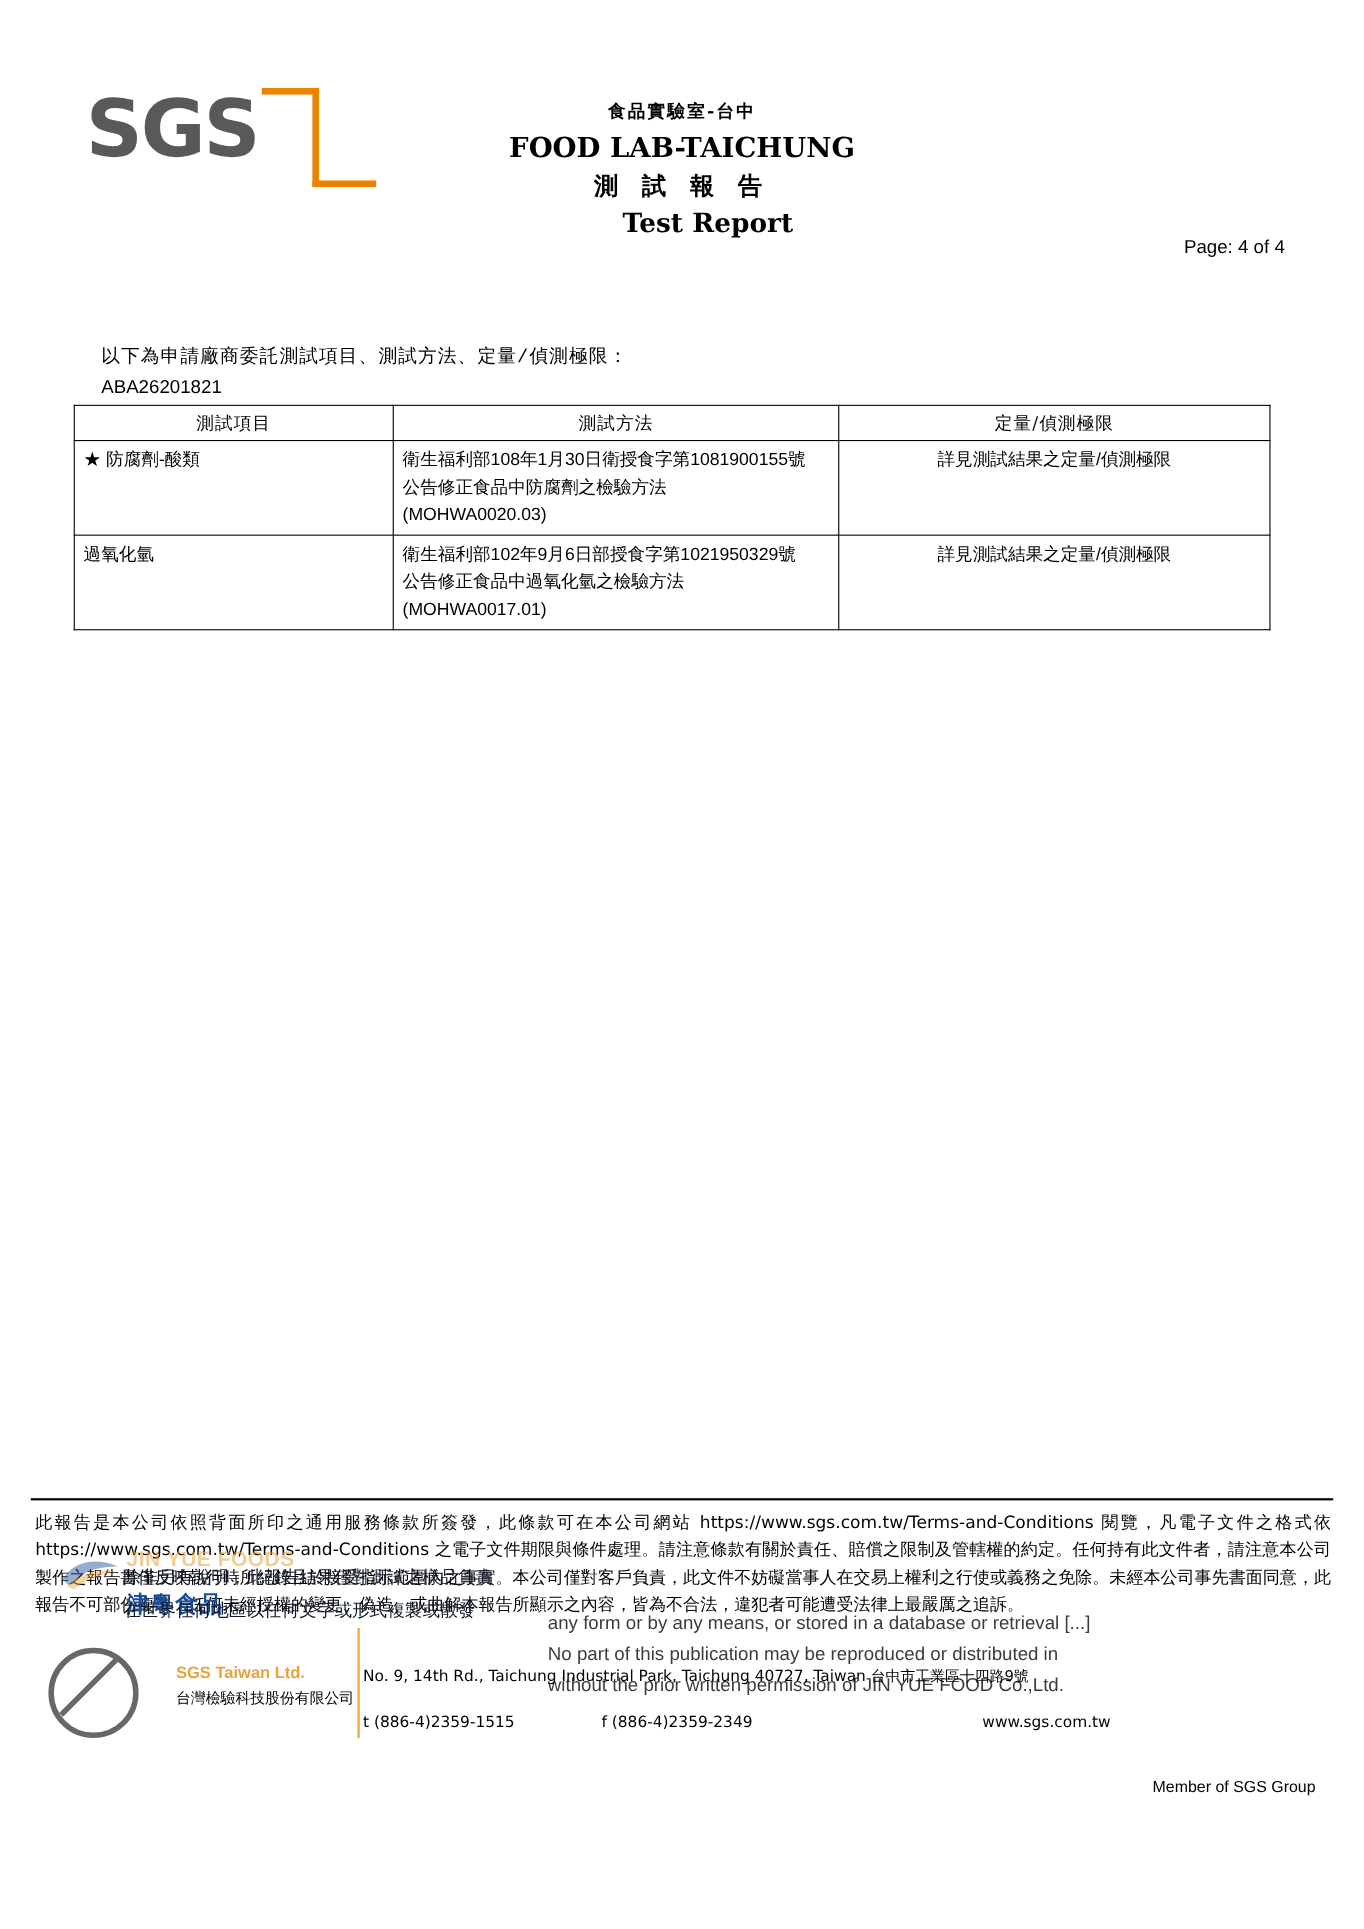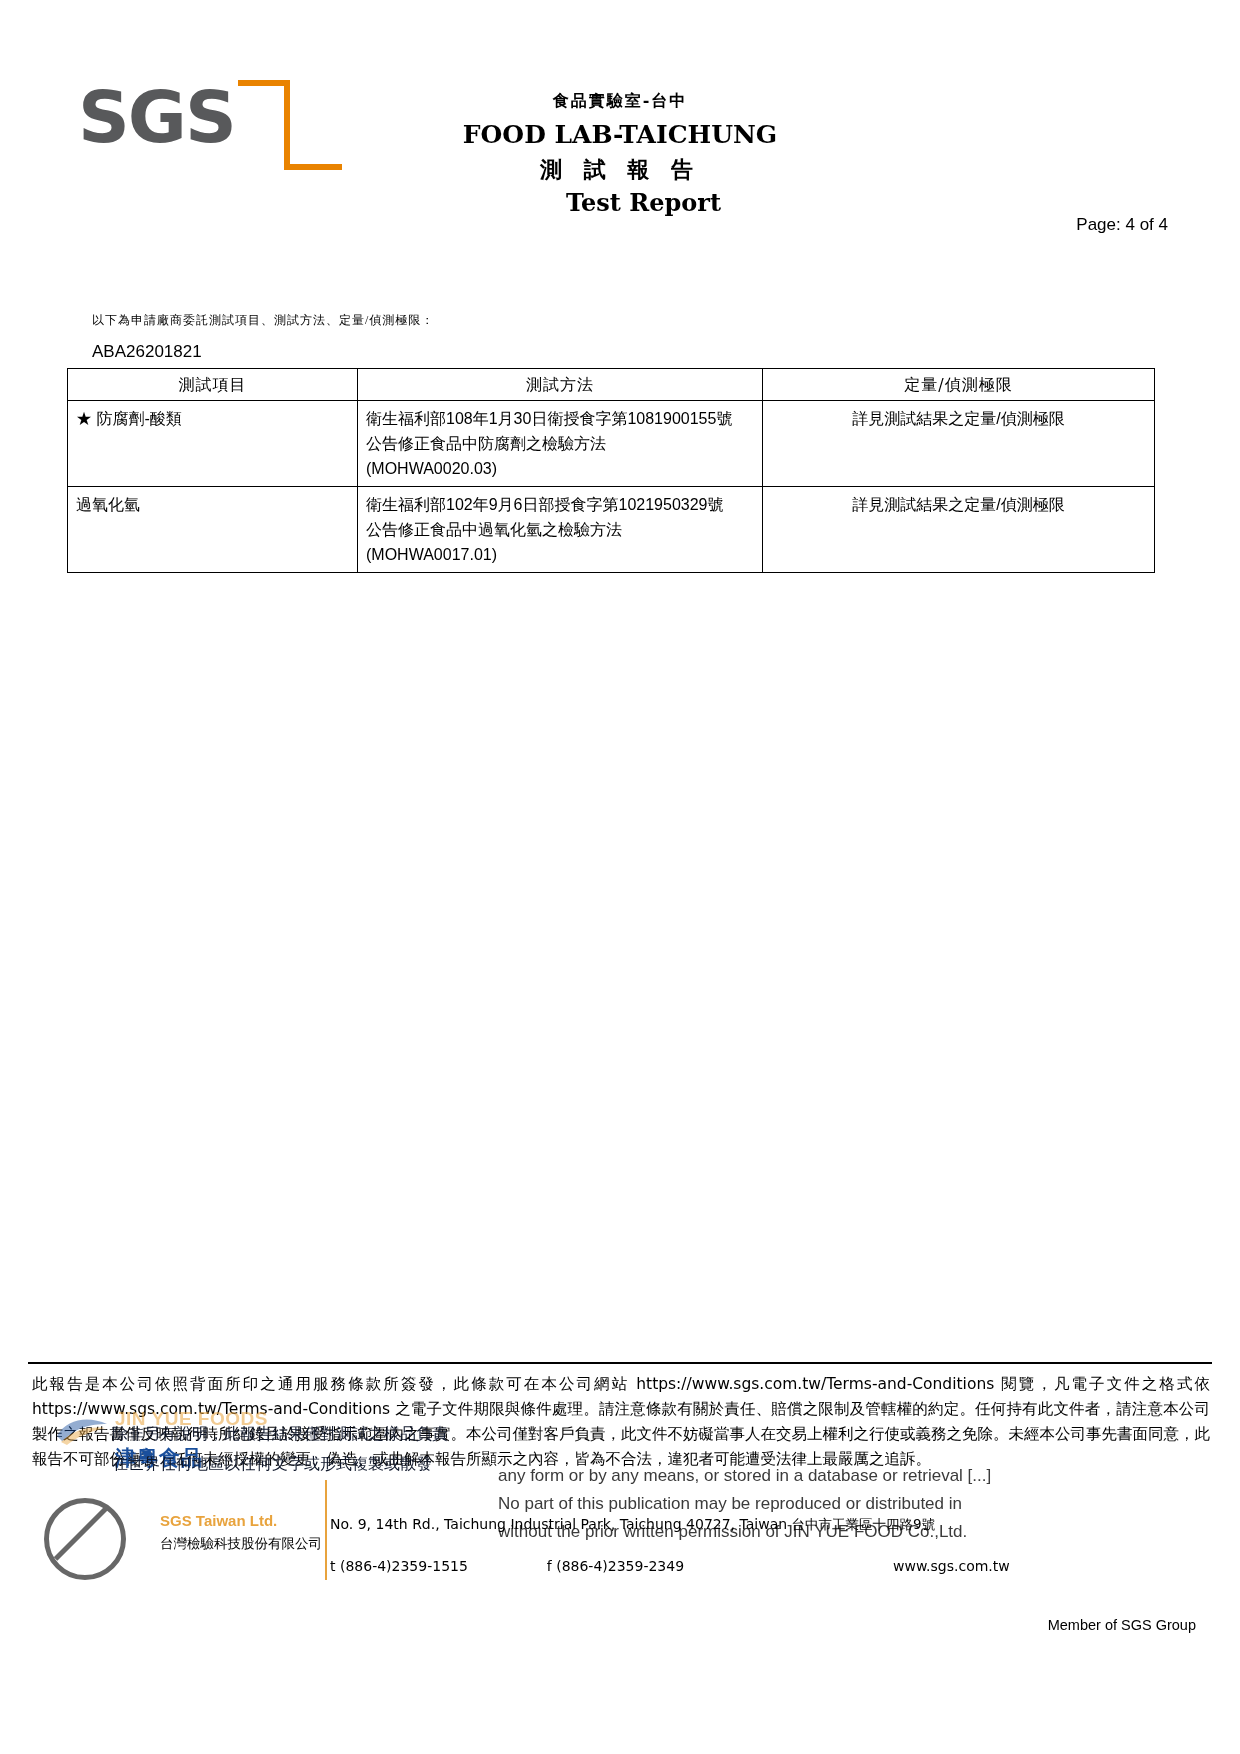--- a/index.html
+++ b/index.html
@@ -106,22 +106,22 @@
     top: 215px;
     font-size: 17px;
     font-family: "Liberation Sans", sans-serif;
   }
 
   
   .intro-line {
     position: absolute;
     left: 92px;
     top: 312px;
-    font-family: Liberation Serif, serif;
-    font-size: 12px;
+    font-family: Liberation Mono, monospace;
+    font-size: 17px;
     letter-spacing: 1px;
   }
   .order-no {
     position: absolute;
     left: 92px;
     top: 342px;
     font-size: 17px;
   }
 
   

